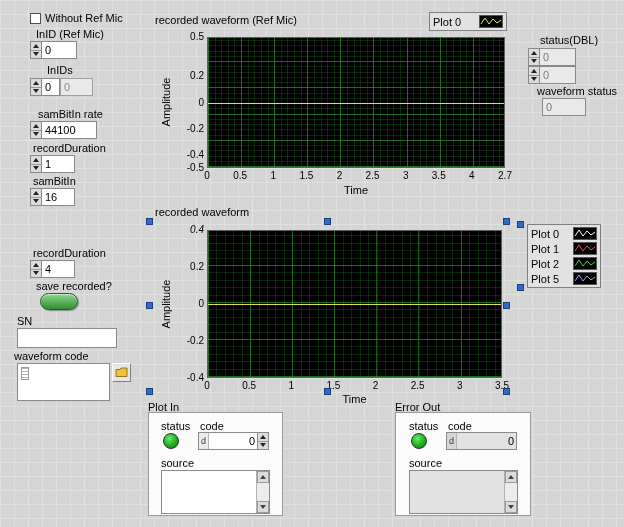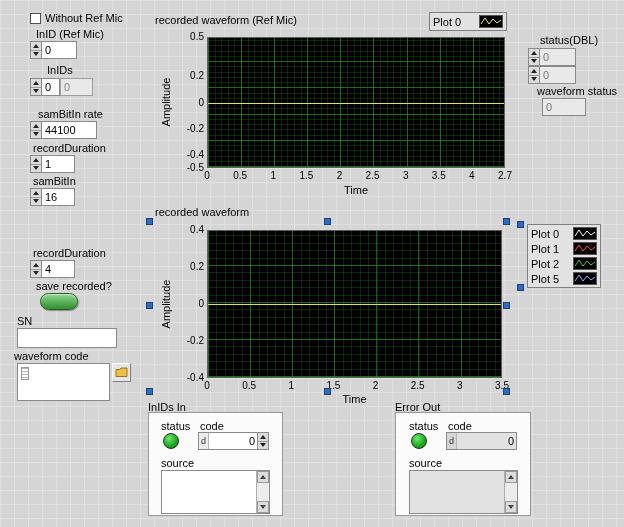--- a/index.html
+++ b/index.html
@@ -242,21 +242,21 @@
   <div class="lbl" style="left:537px;top:85px">waveform status</div>
   <div class="num-ctrl" style="left:542px;top:98px;width:44px">
     <div class="num-field ind">0</div>
   </div>
 
   <div class="graph" style="left:150px;top:204px;width:362px;height:204px">
     <div class="g-title" style="left:5px;top:2px">recorded waveform</div>
     <div class="plot plot2-grid" style="left:57px;top:26px;width:295px;height:148px"></div>
     <div class="ylab" style="left:16px;top:100px">Amplitude</div>
     <div class="xlab" style="left:57px;top:189px;width:295px">Time</div>
-  <div class="ytick" style="left: 0px; top: 20px;">0.4</div>
+  <div class="ytick" style="left: 0px; top: 20px; font-style: italic;">0.4</div>
       <div class="ytick" style="left: 0px; top: 57px;">0.2</div>
       <div class="ytick" style="left: 0px; top: 94px;">0</div>
       <div class="ytick" style="left: 0px; top: 131px;">-0.2</div>
       <div class="ytick" style="left: 0px; top: 168px;">-0.4</div>
       <div class="xtick" style="left: 40px; top: 176px;">0</div>
       <div class="xtick" style="left: 82.1429px; top: 176px;">0.5</div>
       <div class="xtick" style="left: 124.286px; top: 176px;">1</div>
       <div class="xtick" style="left: 166.429px; top: 176px;">1.5</div>
       <div class="xtick" style="left: 208.571px; top: 176px;">2</div>
       <div class="xtick" style="left: 250.714px; top: 176px;">2.5</div>
@@ -307,21 +307,21 @@
   <div class="handle" style="left:324px;top:218px"></div>
   <div class="handle" style="left:503px;top:218px"></div>
   <div class="handle" style="left:146px;top:302px"></div>
   <div class="handle" style="left:503px;top:302px"></div>
   <div class="handle" style="left:146px;top:388px"></div>
   <div class="handle" style="left:324px;top:388px"></div>
   <div class="handle" style="left:503px;top:388px"></div>
   <div class="handle" style="left:517px;top:221px"></div>
   <div class="handle" style="left:517px;top:284px"></div>
 
-  <div class="lbl" style="left:148px;top:401px">InIDs In</div>
+  <div class="lbl" style="left:148px;top:401px">Plot In</div>
   <div class="cluster" style="left:148px;top:412px;width:135px;height:104px">
     <div class="lbl" style="left:12px;top:7px">status</div>
     <div class="led" style="left:14px;top:20px"></div>
     <div class="lbl" style="left:51px;top:7px">code</div>
     <div class="code-field" style="left:49px;top:19px;width:71px">
       <span class="radix">d</span>
       <span class="code-val">0</span>
       <span class="code-spin">
         <div class="up">
             <i></i>

